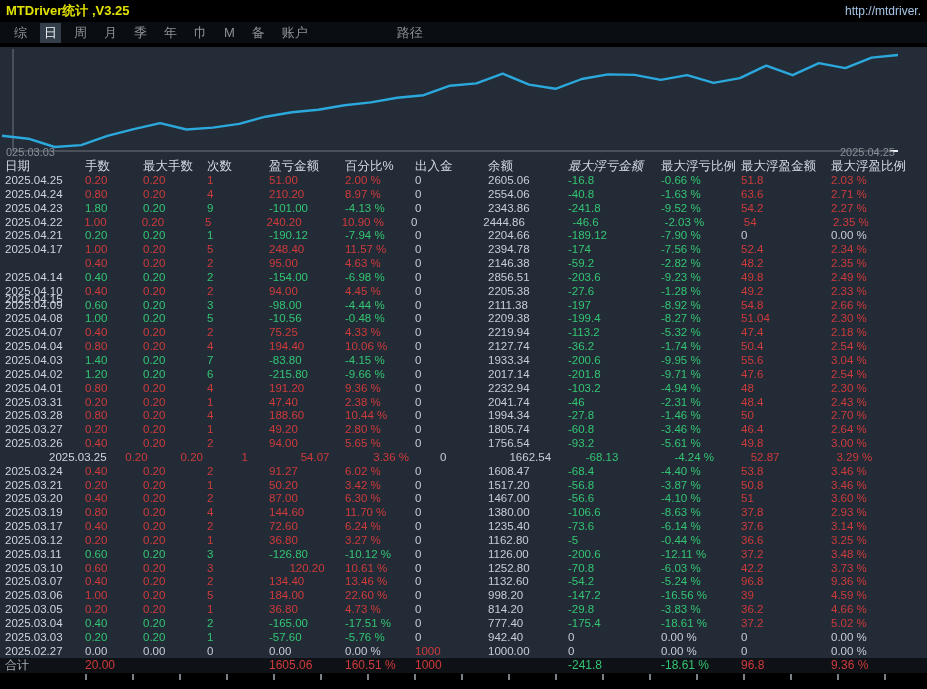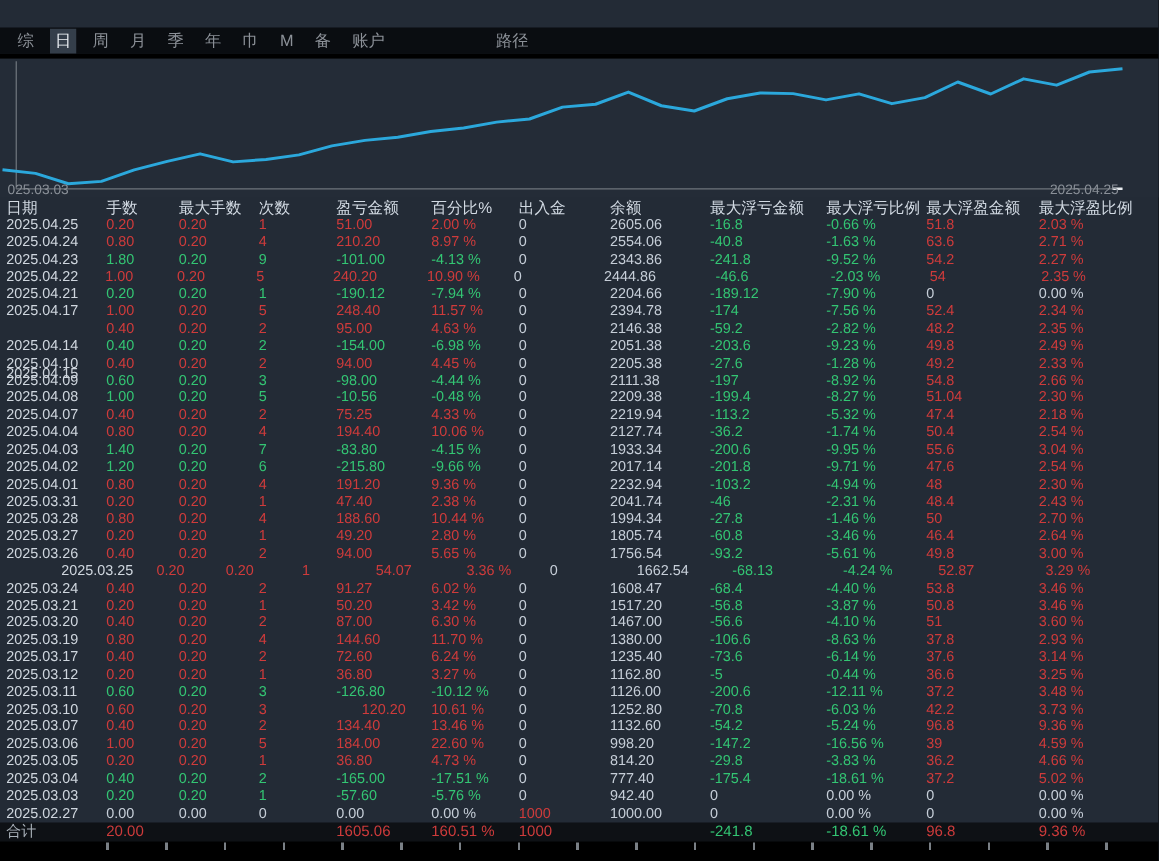--- a/index.html
+++ b/index.html
@@ -47,20 +47,24 @@
     background:repeating-linear-gradient(to right, transparent 0px, transparent 45px, #7A8086 45px, #7A8086 47px); }
   
   #watermark { position:absolute; right:8px; bottom:2px; font-size:36px; font-weight:bold;
     color:rgba(232,234,238,0.92); letter-spacing:3px; text-shadow:0 0 2px rgba(0,0,0,.4); }
 </style>
 </head>
 <body>
 
 <div id="app">
 
+  <div id="titlebar">
+    <span id="title">MTDriver统计 ,V3.25</span>
+    <span id="url">http://mtdriver.</span>
+  </div>
 
   <div id="menubar">
       <span class="menu-item">综</span>
       <span class="menu-item active">日</span>
       <span class="menu-item">周</span>
       <span class="menu-item">月</span>
       <span class="menu-item">季</span>
       <span class="menu-item">年</span>
       <span class="menu-item">巾</span>
       <span class="menu-item">M</span>
@@ -84,21 +88,21 @@
 
   <div id="thead">
       <span class="hcell" style="width: 80px;">日期</span>
       <span class="hcell" style="width: 58px;">手数</span>
       <span class="hcell" style="width: 64px;">最大手数</span>
       <span class="hcell" style="width: 62px;">次数</span>
       <span class="hcell" style="width: 76px;">盈亏金额</span>
       <span class="hcell" style="width: 70px;">百分比%</span>
       <span class="hcell" style="width: 73px;">出入金</span>
       <span class="hcell" style="width: 80px;">余额</span>
-      <span class="hcell" style="width: 93px;">最大浮亏金额</span>
+      <span class="hcell" style="width: 93px; font-style: italic;">最大浮亏金额</span>
       <span class="hcell" style="width: 80px;">最大浮亏比例</span>
       <span class="hcell" style="width: 90px;">最大浮盈金额</span>
       <span class="hcell" style="width: 95px;">最大浮盈比例</span>
     </div>
 
   <div id="rows">
       <div class="trow">
         <span class="tcell date" style="width: 80px;">2025.04.25</span>
         <span class="tcell up" style="width: 58px;">0.20</span>
         <span class="tcell up" style="width: 64px;">0.20</span>
@@ -197,21 +201,21 @@
         <span class="tcell up" style="width: 95px;">2.35 %</span>
       </div>
       <div class="trow">
         <span class="tcell date" style="width: 80px;">2025.04.14</span>
         <span class="tcell down" style="width: 58px;">0.40</span>
         <span class="tcell down" style="width: 64px;">0.20</span>
         <span class="tcell down" style="width: 62px;">2</span>
         <span class="tcell down" style="width: 76px;">-154.00</span>
         <span class="tcell down" style="width: 70px;">-6.98 %</span>
         <span class="tcell neutral" style="width: 73px;">0</span>
-        <span class="tcell neutral" style="width: 80px;">2051.38</span>
+        <span class="tcell neutral" style="width: 80px;">2856.51</span>
         <span class="tcell down" style="width: 93px;">-203.6</span>
         <span class="tcell down" style="width: 80px;">-9.23 %</span>
         <span class="tcell up" style="width: 90px;">49.8</span>
         <span class="tcell up" style="width: 95px;">2.49 %</span>
       </div>
       <div class="trow">
         <span class="tcell date" style="width: 80px;">2025.04.10</span>
         <span class="tcell up" style="width: 58px;">0.40</span>
         <span class="tcell up" style="width: 64px;">0.20</span>
         <span class="tcell up" style="width: 62px;">2</span>

